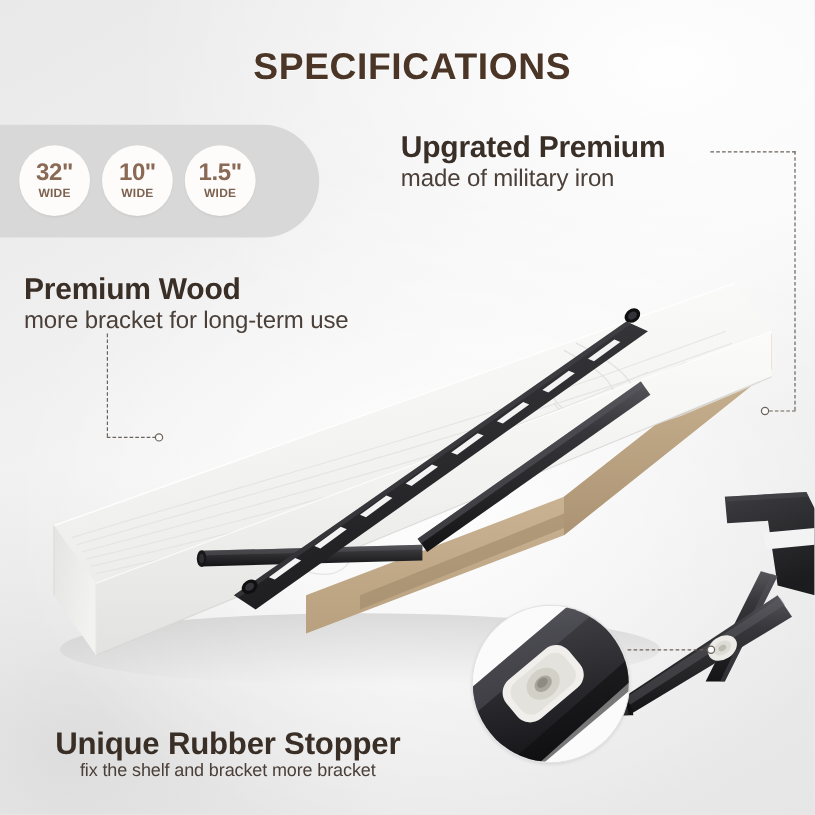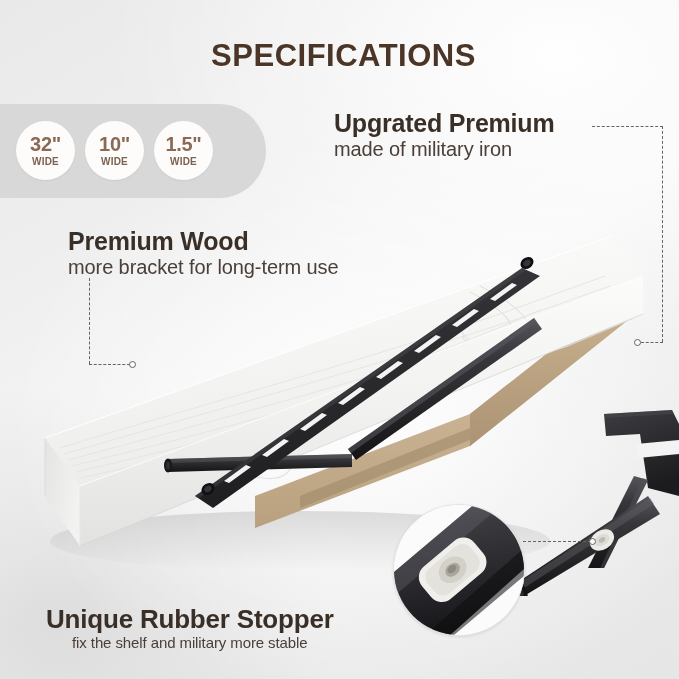--- a/index.html
+++ b/index.html
@@ -43,21 +43,21 @@
 
   
   .callout{position:absolute;}
   .callout .hd{
     font-size:25px;font-weight:bold;color:#3a2f27;line-height:1.05;letter-spacing:-.2px;
   }
   .callout .sb{
     font-size:20px;color:#4b4039;line-height:1.1;margin-top:2px;letter-spacing:-.1px;
   }
   #c-bracket{left:334px;top:110px;}
-  #c-wood{left:20px;top:228px;margin-left:48px;}
+  #c-wood{left:20px;top:228px;}
   #c-rubber{left:46px;top:606px;text-align:center;}
   #c-rubber .hd{font-size:26px;}
   #c-rubber .sb{font-size:15px;}
 
   
   .dash-h{position:absolute;height:0;border-top:1px dashed #6b6259;}
   .dash-v{position:absolute;width:0;border-left:1px dashed #6b6259;}
   .dot{
     position:absolute;width:7px;height:7px;border-radius:50%;
     background:#fbfbfb;border:1px solid #6b6259;box-sizing:border-box;
@@ -272,16 +272,16 @@
     <div class="sb">made of military iron</div>
   </div>
 
   <div class="callout" id="c-wood">
     <div class="hd">Premium Wood</div>
     <div class="sb">more bracket for long-term use</div>
   </div>
 
   <div class="callout" id="c-rubber">
     <div class="hd">Unique Rubber Stopper</div>
-    <div class="sb">fix the shelf and military more stable</div>
+    <div class="sb">fix the shelf and bracket more bracket</div>
   </div>
 
 </div>
 
 </body></html>

